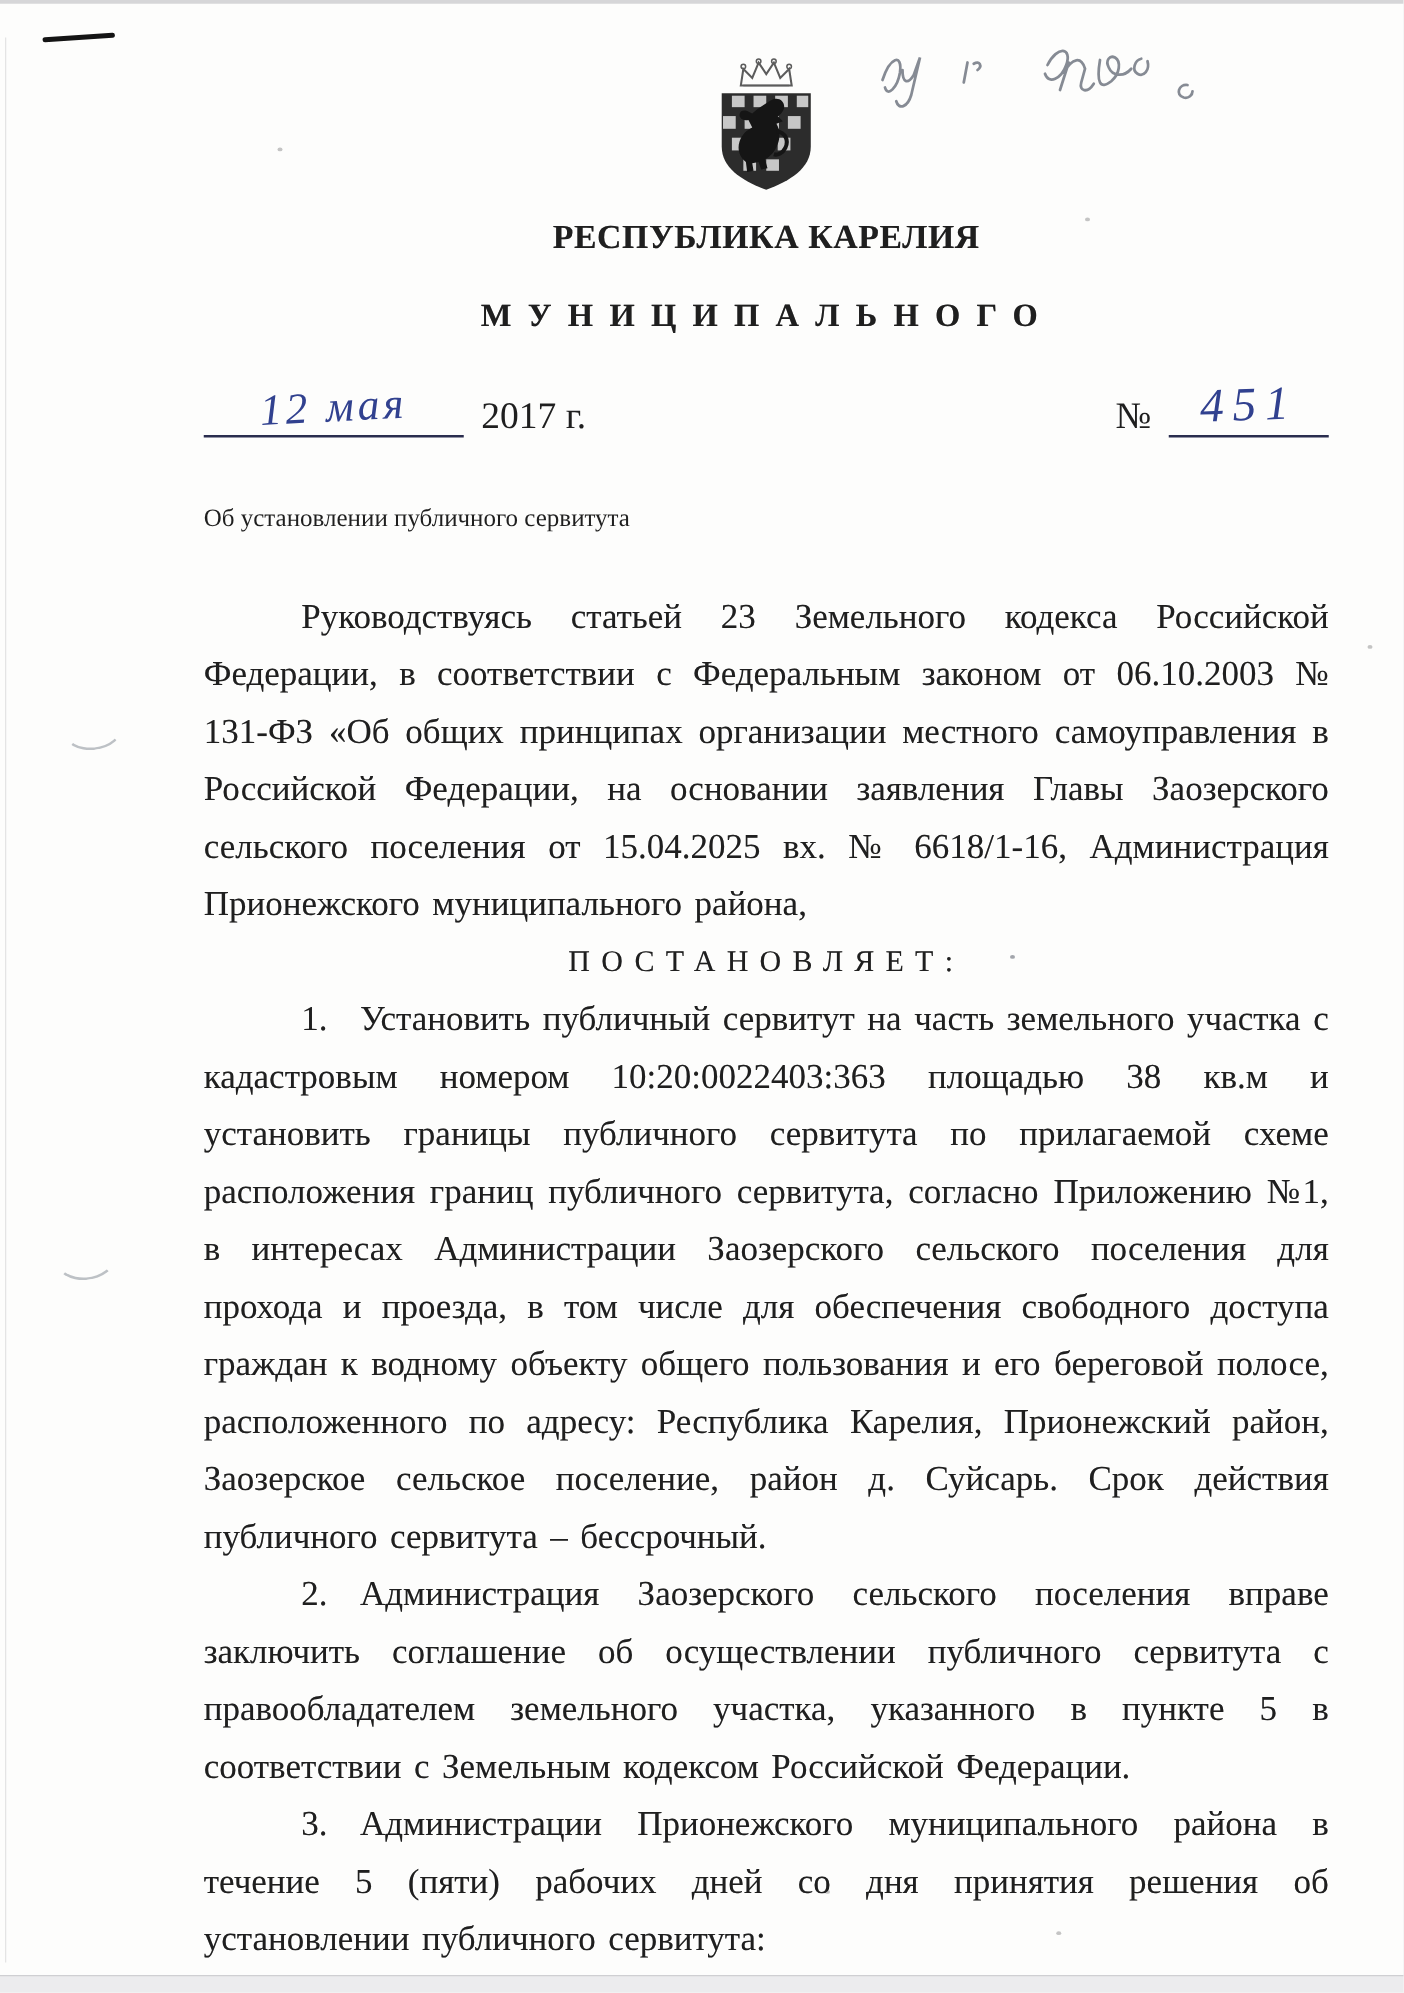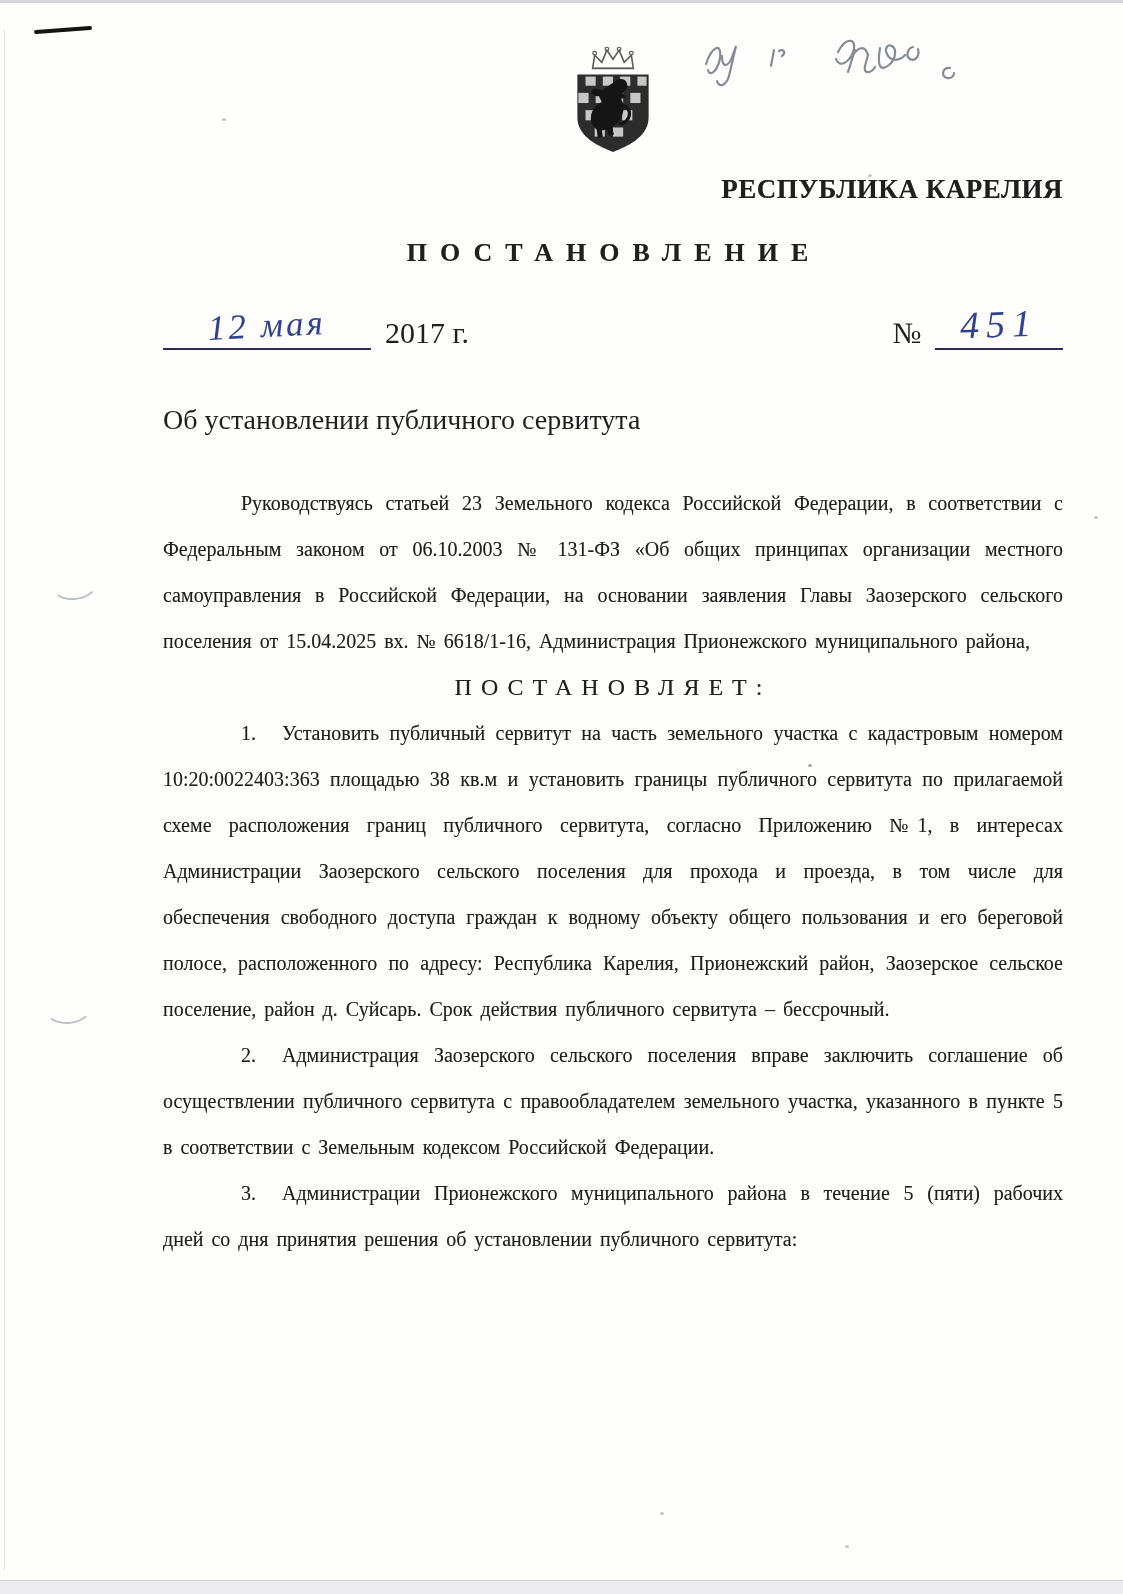--- a/index.html
+++ b/index.html
@@ -23,43 +23,43 @@
   .speck { position:absolute; width:4px; height:3px; background:#b5b5b5; border-radius:50%; opacity:.8; }
   .scrawl { position:absolute; left:688px; top:12px; }
   
   .emblem-wrap { text-align:center; padding-top:44px; height:116px; }
   
   .content { position:absolute; left:163px; top:0; width:900px; }
   .h-republic, .h-admin {
     text-align:center; font-weight:bold; font-size:27px; letter-spacing:.5px;
     margin:0; text-shadow:0 0 .5px rgba(0,0,0,.45);
   }
-  .h-republic { margin-top:14px;text-align:right; }
+  .h-republic { margin-top:14px; }
   .h-admin { margin-top:37px; }
   .h-doctype {
     text-align:center; font-weight:bold; font-size:26px; letter-spacing:13px;
     margin:33px 0 0 2px; text-shadow:0 0 .5px rgba(0,0,0,.45);
   }
   
   .req-row { display:flex; justify-content:space-between; align-items:flex-end; margin-top:36px; font-size:30px; }
   .req-left, .req-right { display:flex; align-items:flex-end; }
   .u-line { display:inline-block; border-bottom:2px solid #2a2d4e; text-align:center; }
   .u-date { width:208px; }
   .u-num { width:128px; margin-left:14px; }
   .handwriting {
     display:inline-block; font-style:italic; color:#31418f;
     transform:rotate(-3deg) translateY(-2px); letter-spacing:3px;
   }
   .hw-date { font-size:35px; }
   .hw-num { font-size:38px; letter-spacing:7px; transform:rotate(-2deg) translateY(-2px); }
   .year { margin-left:14px; white-space:nowrap; }
   
-  .subject { margin:54px 0 0; font-size:28px; }
+  .subject { margin:54px 0 0; font-size:20px; }
   .body-para {
-    margin:44px 0 0; font-size:20px; line-height:46px;
+    margin:44px 0 0; font-size:28px; line-height:46px;
     text-align:justify; word-spacing:3px; text-indent:78px;
     text-shadow:0 0 .4px rgba(0,0,0,.35);
   }
   .body-para.item { margin-top:0; }
   .item-num { margin-right:26px; }
   .resolves {
     margin:0; font-size:24px; line-height:46px; text-align:center;
     letter-spacing:9px; text-indent:0; text-shadow:0 0 .4px rgba(0,0,0,.35);
   }
 </style>
@@ -119,21 +119,21 @@
         </g>
 
         <g>
           <path d="M58,36 c6,-4 12,0 11,6 c-1,3 -3,5 -5,6 l4,4 -5,2 c3,5 3,11 1,16 c-2,6 -6,10 -10,12 l2,7 -5,1 -2,-6 -5,1 1,6 -5,1 -1,-8 c-5,-4 -7,-10 -5,-16 c2,-6 6,-9 10,-11 l-3,-6 c-4,1 -7,-1 -7,-4 c0,-3 3,-4 6,-3 l4,2 c3,-3 8,-6 14,-10 z" fill="#151515"></path>
           <path d="M63,60 c7,1 10,7 7,13 c-2,4 -6,6 -9,5" fill="none" stroke="#151515" stroke-width="3.2"></path>
         </g>
       </svg>
     </div>
 
     <h1 class="h-republic">РЕСПУБЛИКА КАРЕЛИЯ</h1>
-    <h2 class="h-doctype">ПОСТАНОВЛЕНИЕ</h2>
+    <h2 class="h-doctype">МУНИЦИПАЛЬНОГО</h2>
 
     <div class="req-row">
       <div class="req-left">
         <span class="u-line u-date"><span class="handwriting hw-date">12 мая</span></span>
         <span class="year">2017 г.</span>
       </div>
       <div class="req-right">
         <span>№</span>
         <span class="u-line u-num"><span class="handwriting hw-num">451</span></span>
       </div>

